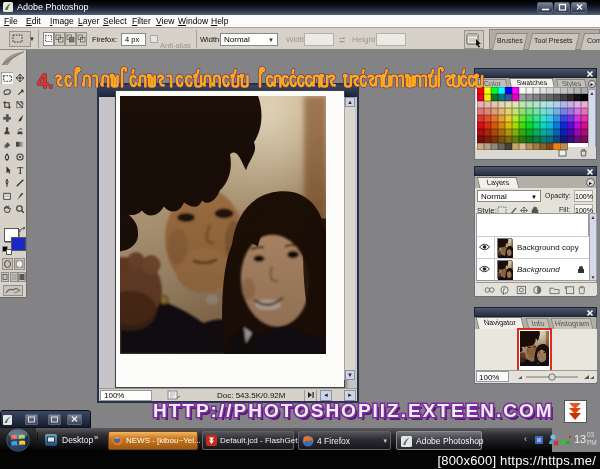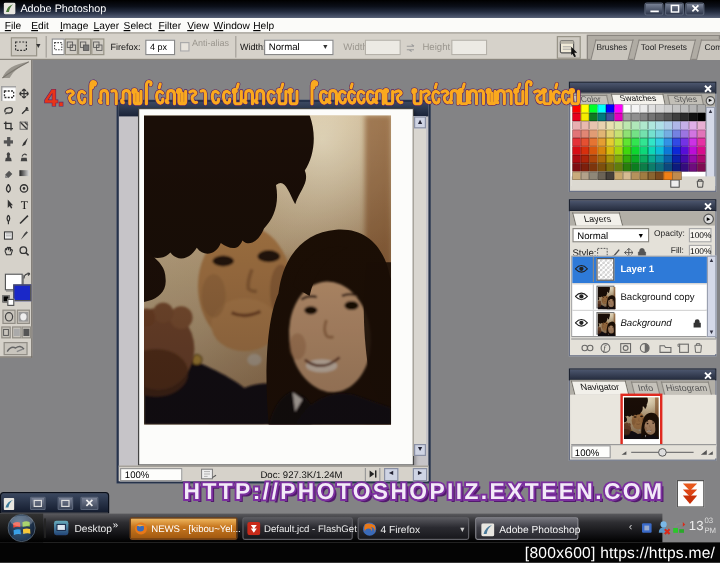--- a/index.html
+++ b/index.html
@@ -143,21 +143,21 @@
     </div>
  <div style="position:absolute;left:76px;top:4px;width:11px;height:14px;background:#d0ccc4;border:1px solid #989488">
       <svg width="9" height="12" viewBox="0 0 9 12">
         <rect x="1" y="2" width="4.5" height="4.5" fill="none" stroke="#555" stroke-width=".7"></rect>
         <rect x="3.5" y="4.5" width="4.5" height="4.5" fill="none" stroke="#555" stroke-width=".7"></rect>
       </svg>
     </div>
  <span style="position:absolute;left:92px;top:7px;font-size:7.5px;color:#111">Firefox:</span>
  <div style="position:absolute;left:121px;top:5px;width:25px;height:13px;background:#fff;border:1px solid #888;font-size:7.5px;line-height:11px;padding-left:3px">4 px</div>
  <div style="position:absolute;left:150px;top:7px;width:8px;height:8px;background:#e8e4dc;border:1px solid #aaa"></div>
- <span style="position:absolute;left:160px;top:3px;font-size:7.5px;color:#9a968e">Anti-alias</span>
+ <span style="position:absolute;left:160px;top:13px;font-size:7.5px;color:#9a968e">Anti-alias</span>
  <div style="position:absolute;left:196px;top:2px;width:1px;height:18px;background:#a5a19a"></div>
  <span style="position:absolute;left:200px;top:7px;font-size:7.5px;color:#111">Width:</span>
  <div style="position:absolute;left:220px;top:5px;width:58px;height:13px;background:#fff;border:1px solid #888;font-size:8px;line-height:11px;padding-left:3px">Normal<span style="position:absolute;right:3px;top:1px;font-size:6px;color:#333">▼</span></div>
  <span style="position:absolute;left:286px;top:7px;font-size:8px;color:#9a968e">Width:</span>
  <div style="position:absolute;left:304px;top:5px;width:30px;height:13px;background:#eceae4;border:1px solid #b5b1a9"></div>
  <svg width="10" height="8" viewBox="0 0 10 8" style="position:absolute;left:338px;top:8px">
       <path d="M1,2.5 h6 M7,2.5 l-2,-1.5 M1,5.5 h6 M3,5.5 l2,1.5" stroke="#999" fill="none" stroke-width=".9"></path>
     </svg>
  <span style="position:absolute;left:352px;top:7px;font-size:8px;color:#9a968e">Height:</span>
  <div style="position:absolute;left:376px;top:5px;width:30px;height:13px;background:#eceae4;border:1px solid #b5b1a9"></div>
@@ -361,21 +361,21 @@
   </div>
   <div style="position:absolute;left:0;bottom:0;width:258px;height:13px;background:#d6d2ca;border-top:1px solid #9a968e">
     <div style="position:absolute;left:1px;top:1px;width:52px;height:11px;background:#fdfdfb;border:1px solid #999;font-size:8px;line-height:10px;padding-left:3px">100%</div>
     <div style="position:absolute;left:68px;top:1px;width:16px;height:11px">
         <svg width="14" height="10" viewBox="0 0 14 10">
           <rect x="1" y="1" width="9" height="8" fill="#eee" stroke="#777" stroke-width=".8"></rect>
           <path d="M3,3 h5 M3,5 h5 M3,7 h3" stroke="#999" stroke-width=".6"></path>
           <path d="M10,8 l3,-2" stroke="#555" stroke-width=".9"></path>
         </svg>
       </div>
-    <span style="position:absolute;left:118px;top:2px;font-size:8px;color:#111">Doc: 927.3K/1.24M</span>
+    <span style="position:absolute;left:118px;top:2px;font-size:8px;color:#111">Doc: 543.5K/0.92M</span>
     <div style="position:absolute;left:205px;top:1px;width:13px;height:11px;border-left:1px solid #999;border-right:1px solid #999">
         <svg width="11" height="10" viewBox="0 0 11 10">
           <path d="M3,2 l4,3 l-4,3 Z" fill="#222"></path>
           <rect x="7.5" y="2" width="1.2" height="6" fill="#222"></rect>
         </svg>
       </div>
     <div style="position:absolute;left:221px;top:1px;width:12px;height:11px;background:#cfd4e4;border:1px solid #8a90a4;font-size:6px;text-align:center;line-height:9px;color:#223">◄</div>
       <div style="position:absolute;right:1px;top:1px;width:12px;height:11px;background:#cfd4e4;border:1px solid #8a90a4;font-size:6px;text-align:center;line-height:9px;color:#223">►</div>
   </div>
 </div>
@@ -572,31 +572,20 @@
   <path d="M27,2 v7 M23.5,5.5 h7 M27,2 l-1.5,1.5 M27,2 l1.5,1.5 M27,9 l-1.5,-1.5 M27,9 l1.5,-1.5 M23.5,5.5 l1.5,-1.5 M23.5,5.5 l1.5,1.5 M30.5,5.5 l-1.5,-1.5 M30.5,5.5 l-1.5,1.5" stroke="#555" stroke-width=".8" fill="none"></path>
   <path d="M36,5 v-1 a2,2 0 0 1 4,0 v1 M35,5 h6 v4 h-6 Z" fill="#555" stroke="#555" stroke-width=".6"></path>
  </svg>
  <div style="position:absolute;left:84px;top:39px;font-size:7px;color:#222">Fill:</div>
  <div style="position:absolute;left:99px;top:37px;width:19px;height:12px;background:#f6f4ee;border:1px solid #aaa;font-size:7px;text-align:right;line-height:12px;padding-right:1px">100%</div>
  <div style="position:absolute;left:1px;top:46px;width:113px;height:68px;background:#fff;border:1px solid #999"></div>
  <div style="position:absolute;left:114px;top:46px;width:8px;height:68px;background:#d5d9e8;border:1px solid #9aa0b0">
       <div style="font-size:5px;line-height:6px;text-align:center;color:#334">▲</div>
       <div style="position:absolute;bottom:0;width:100%;font-size:5px;line-height:6px;text-align:center;color:#334">▼</div>
     </div>
- <div style="position:absolute;left:2px;top:47px;width:112px;height:22px;background:#2e7ad8">
-   <div style="position:absolute;left:2px;top:6px">
-        <svg width="11" height="8" viewBox="0 0 11 8">
-          <path d="M.5,4 Q5.5,-1.5 10.5,4 Q5.5,9.5 .5,4 Z" fill="none" stroke="#222" stroke-width=".9"></path>
-          <circle cx="5.5" cy="4" r="1.8" fill="#222"></circle>
-        </svg>
-      </div>
-   <div style="position:absolute;left:17px;top:0;width:1px;height:21px;background:#888"></div>
-   <div style="position:absolute;left:20px;top:1px;width:15px;height:19px;background-image:linear-gradient(45deg,#ccc 25%,transparent 25%,transparent 75%,#ccc 75%),linear-gradient(45deg,#ccc 25%,transparent 25%,transparent 75%,#ccc 75%);background-size:4px 4px;background-position:0 0,2px 2px;background-color:#fff;border:1px solid #555"></div>
-   <div style="position:absolute;left:40px;top:6px;font-size:8px;color:#fff;font-weight:bold">Layer 1</div>
- </div>
  <div style="position:absolute;left:2px;top:91px;width:112px;height:22px;background:#fff;border-top:1px solid #ccc">
    <div style="position:absolute;left:2px;top:6px">
         <svg width="11" height="8" viewBox="0 0 11 8">
           <path d="M.5,4 Q5.5,-1.5 10.5,4 Q5.5,9.5 .5,4 Z" fill="none" stroke="#222" stroke-width=".9"></path>
           <circle cx="5.5" cy="4" r="1.8" fill="#222"></circle>
         </svg>
       </div>
    <div style="position:absolute;left:17px;top:0;width:1px;height:21px;background:#ccc"></div>
    <div style="position:absolute;left:20px;top:1px;width:15px;height:19px;border:1px solid #777">
         <svg width="15" height="19" viewBox="0 0 206 257" preserveAspectRatio="none">

